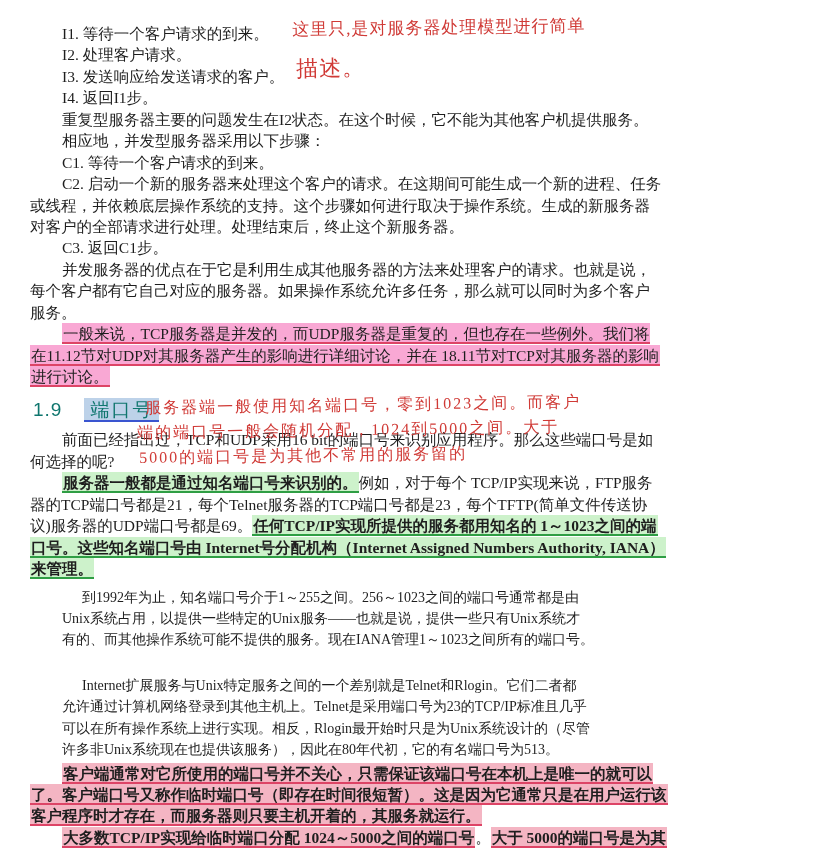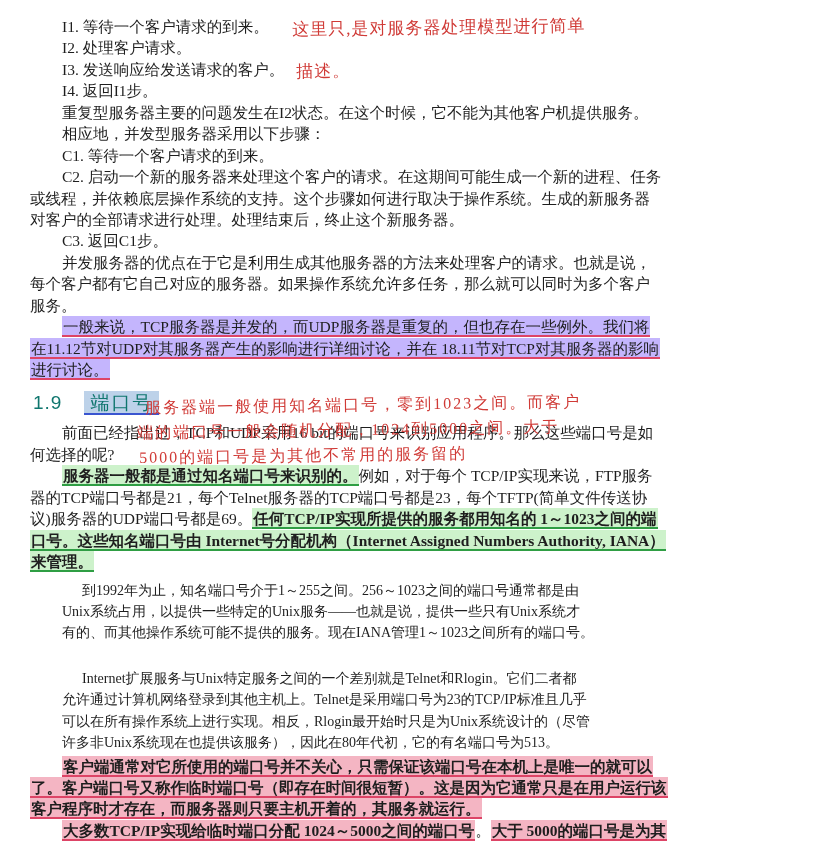--- a/index.html
+++ b/index.html
@@ -2,28 +2,28 @@
 <html><head>
 <meta charset="utf-8">
 <style>
   html,body{margin:0;padding:0;}
   body{
     width:813px;height:860px;position:relative;overflow:hidden;
     background:#ffffff;
     font-family:"Liberation Serif","DejaVu Serif",serif;
   }
   #doc{
-    position:absolute;left:30px;top:8px;width:600px;padding-top:8px;
+    position:absolute;left:30px;top:15px;width:600px;padding-top:8px;
     font-size:15.5px;line-height:21.45px;color:#1e1e1e;
   }
   .para{margin:0;}
   .line{white-space:nowrap;height:21.45px;}
   .note{margin-left:32px;font-size:14px;}
   .seg-n{}
-  .seg-p{background:#c4b5fd;border-bottom:2px solid #DD4466;padding:2px 1px 0 1px;}
+  .seg-p{background:#f9a8d4;border-bottom:2px solid #DD4466;padding:2px 1px 0 1px;}
   .seg-pb{background:#F4B5C3;border-bottom:2px solid #DD4466;padding:2px 1px 0 1px;font-weight:bold;}
   .seg-g{background:#CDF2CB;border-bottom:2px solid #2F9E44;padding:2px 1px 0 1px;font-weight:bold;}
   .heading{
     margin:10px 0 6px 3px;font-size:19px;line-height:26px;color:#0f766e;
     font-family:"Liberation Sans","DejaVu Sans",sans-serif;
   }
   .heading .num{margin-right:22px;letter-spacing:1px;}
   .heading .ttl{
     background:#BDD2E9;border-bottom:2px solid #3A55D0;padding:1px 6px 0 6px;
     letter-spacing:2px;
@@ -104,17 +104,17 @@
       <div class="line" style="padding-left: 32px;"><span class="seg-pb">客户端通常对它所使用的端口号并不关心，只需保证该端口号在本机上是唯一的就可以</span></div>
       <div class="line"><span class="seg-pb">了。客户端口号又称作临时端口号（即存在时间很短暂）。这是因为它通常只是在用户运行该</span></div>
       <div class="line"><span class="seg-pb">客户程序时才存在，而服务器则只要主机开着的，其服务就运行。</span></div>
     </div>
     <div class="para">
       <div class="line" style="padding-left: 32px;"><span class="seg-pb">大多数TCP/IP实现给临时端口分配 1024～5000之间的端口号</span><span class="seg-n">。</span><span class="seg-pb">大于 5000的端口号是为其</span></div>
     </div>
   </div>
 <div id="annotations">
     <div class="hw-line" style="left: 292px; top: 18px; font-size: 17px; letter-spacing: 1px;">这里只,是对服务器处理模型进行简单</div>
-    <div class="hw-line" style="left: 296px; top: 60px; font-size: 17px; letter-spacing: 1px;">描述。</div>
+    <div class="hw-line" style="left: 296px; top: 54px; font-size: 22px; letter-spacing: 1px;">描述。</div>
     <div class="hw-line" style="left: 145px; top: 398px; font-size: 16px; letter-spacing: 2px;">服务器端一般使用知名端口号，零到1023之间。而客户</div>
     <div class="hw-line" style="left: 137px; top: 423px; font-size: 16px; letter-spacing: 2px;">端的端口号一般会随机分配，1024到5000之间。大于</div>
     <div class="hw-line" style="left: 139px; top: 448px; font-size: 16px; letter-spacing: 2px;">5000的端口号是为其他不常用的服务留的</div>
   </div>
 
 </body></html>

